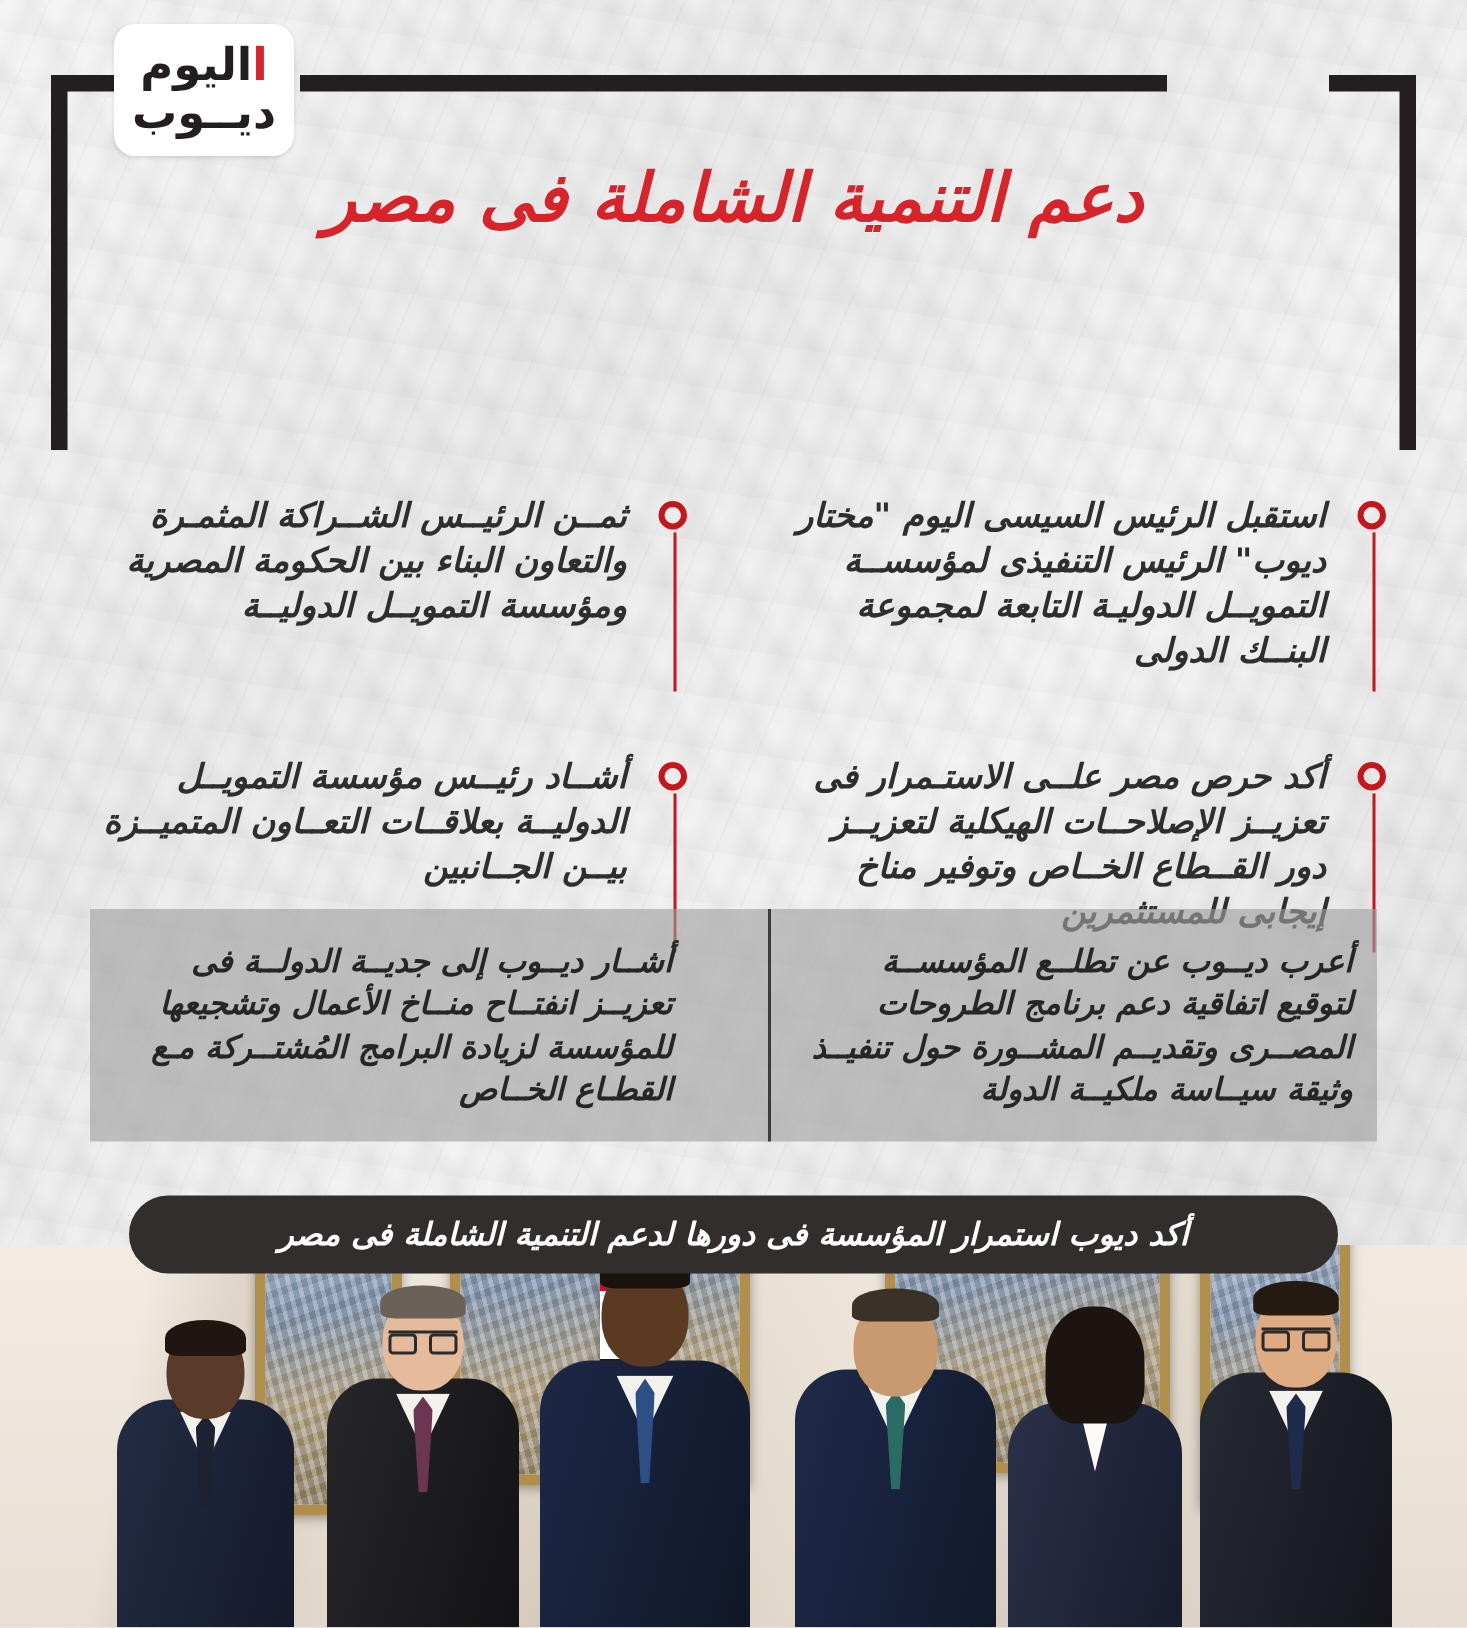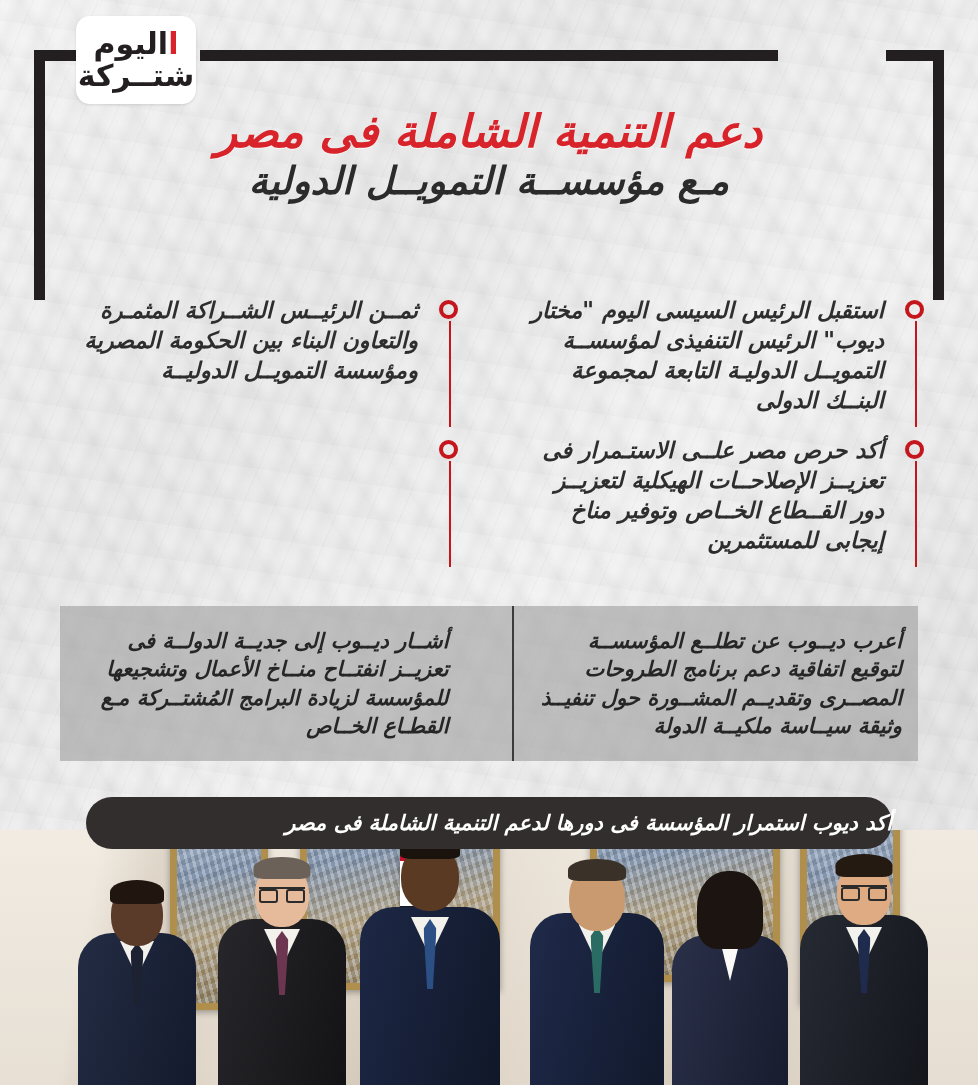--- a/index.html
+++ b/index.html
@@ -104,20 +104,21 @@
   }
   .brow .stem {
     position:absolute; right:1px; top:25px;
     width:2px; height:106px; background:#c4161c;
   }
   .btext {
     padding-right:34px;
     font-size:22.5px; font-weight:800; font-style:italic;
     color:#2e2e2e; line-height:1.33;
     text-align:right;
+    margin-top:34px;
   }
   .bcol.left .btext { text-align:right; }
 
   
   .graywrap {
     position:absolute; left:60px; right:60px; top:606px;
     height:155px;
     background:rgba(160,160,160,0.62);
     display:flex; direction:rtl;
   }
@@ -131,21 +132,21 @@
     font-size:21px; font-weight:800; font-style:italic;
     color:#262626; line-height:1.34; text-align:right;
     width:100%;
   }
 
   
   .caption {
     position:absolute; left:86px; right:86px; top:797px;
     height:52px; border-radius:26px;
     background:#332e2e; z-index:8;
-    display:flex; align-items:center; justify-content:flex-start;
+    display:flex; align-items:center; justify-content:center;
     direction:rtl;
   }
   .caption span {
     color:#ffffff; font-size:21px; font-weight:800;
     font-style:italic; letter-spacing:-0.2px;
   }
 
   
   .photo {
     position:absolute; left:0; right:0; top:830px; bottom:0;
@@ -259,27 +260,26 @@
 <body>
 
 <div id="page">
 
   <div class="bracket bracket-left"></div>
   <div class="bracket bracket-right"></div>
   <div class="top-rule"></div>
 
   <div class="logo-box">
     <div class="logo-l1"><span class="r">ا</span><span>اليوم</span></div>
-    <div class="logo-l2"><span>شتــركة</span></div>
+    <div class="logo-l2"><span>ديــوب</span></div>
   </div>
 
 
   <div class="headline">
     <div class="hl-red">دعم التنمية الشاملة فى مصر</div>
-    <div class="hl-b2">مـع مؤسســة التمويــل الدولية</div>
   </div>
 
   <div class="bullets">
     <div class="bcol right">
       <div class="brow">
         <span class="marker"></span>
         <span class="stem"></span>
         <div class="btext">استقبل الرئيس السيسى اليوم "مختار ديوب" الرئيس التنفيذى لمؤسســة التمويــل الدوليـة التابعة لمجموعة البنــك الدولى</div>
       </div>
       <div class="brow">
@@ -290,20 +290,21 @@
     </div>
     <div class="bcol left">
       <div class="brow">
         <span class="marker"></span>
         <span class="stem"></span>
         <div class="btext">ثمــن الرئيــس الشــراكة المثمـرة والتعاون البناء بين الحكومة المصرية ومؤسسة التمويــل الدوليــة</div>
       </div>
       <div class="brow">
         <span class="marker"></span>
         <span class="stem"></span>
+        <div class="btext">أشــاد رئيــس مؤسسة التمويــل الدوليــة بعلاقــات التعــاون المتميــزة بيــن الجــانبين</div>
       </div>
     </div>
   </div>
 
   <div class="graywrap">
     <div class="gpanel rightp">
       <div class="gtext">أعرب ديــوب عن تطلــع المؤسســة لتوقيع اتفاقية دعم برنامج الطروحات المصــرى وتقديــم المشــورة حول تنفيــذ وثيقة سيــاسة ملكيــة الدولة</div>
     </div>
     <div class="gpanel leftp">
       <div class="gtext">أشــار ديــوب إلى جديــة الدولــة فى تعزيــز انفتــاح منــاخ الأعمال وتشجيعها للمؤسسة لزيادة البرامج المُشتــركة مـع القطـاع الخــاص</div>

